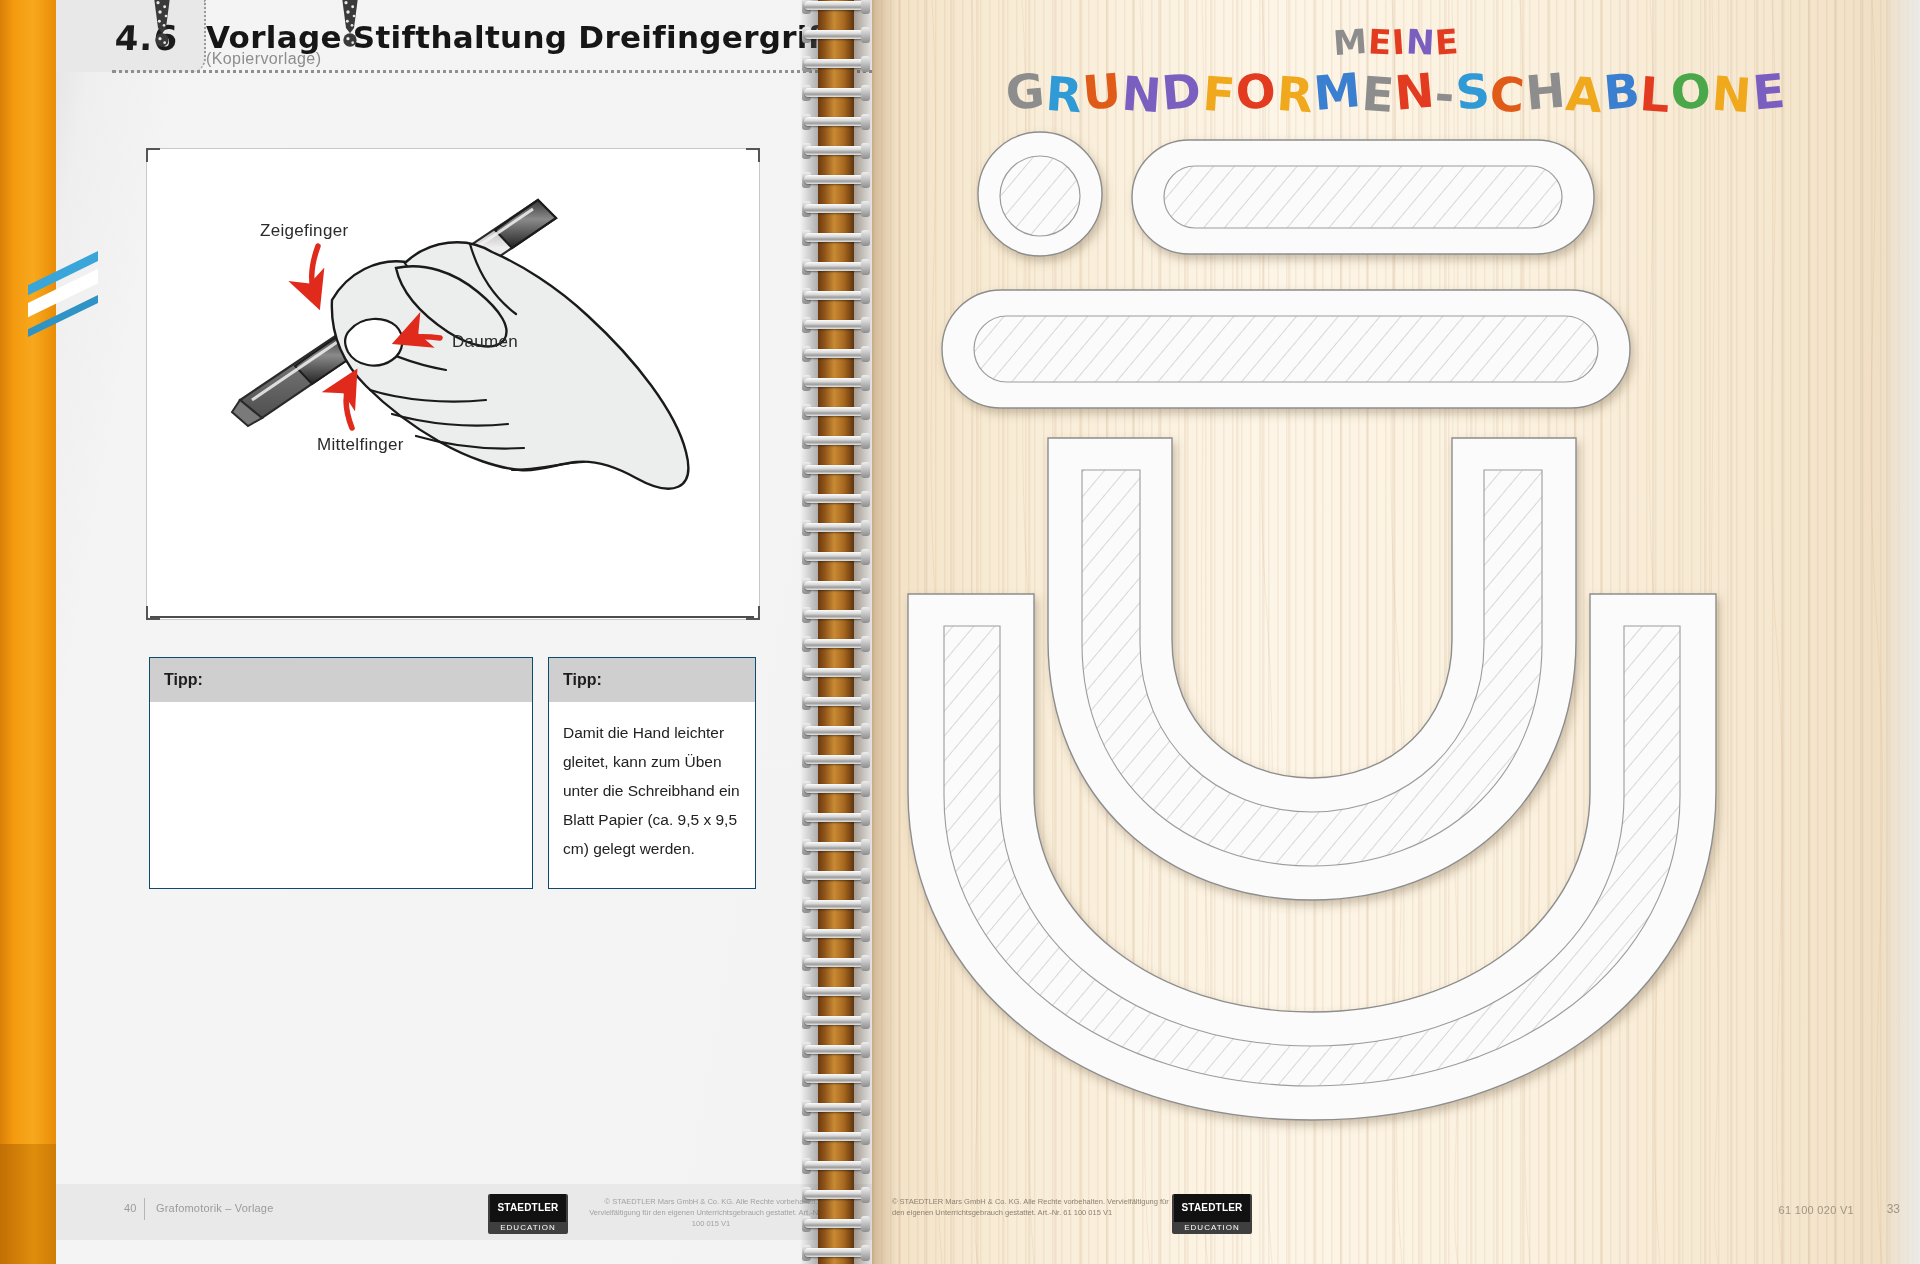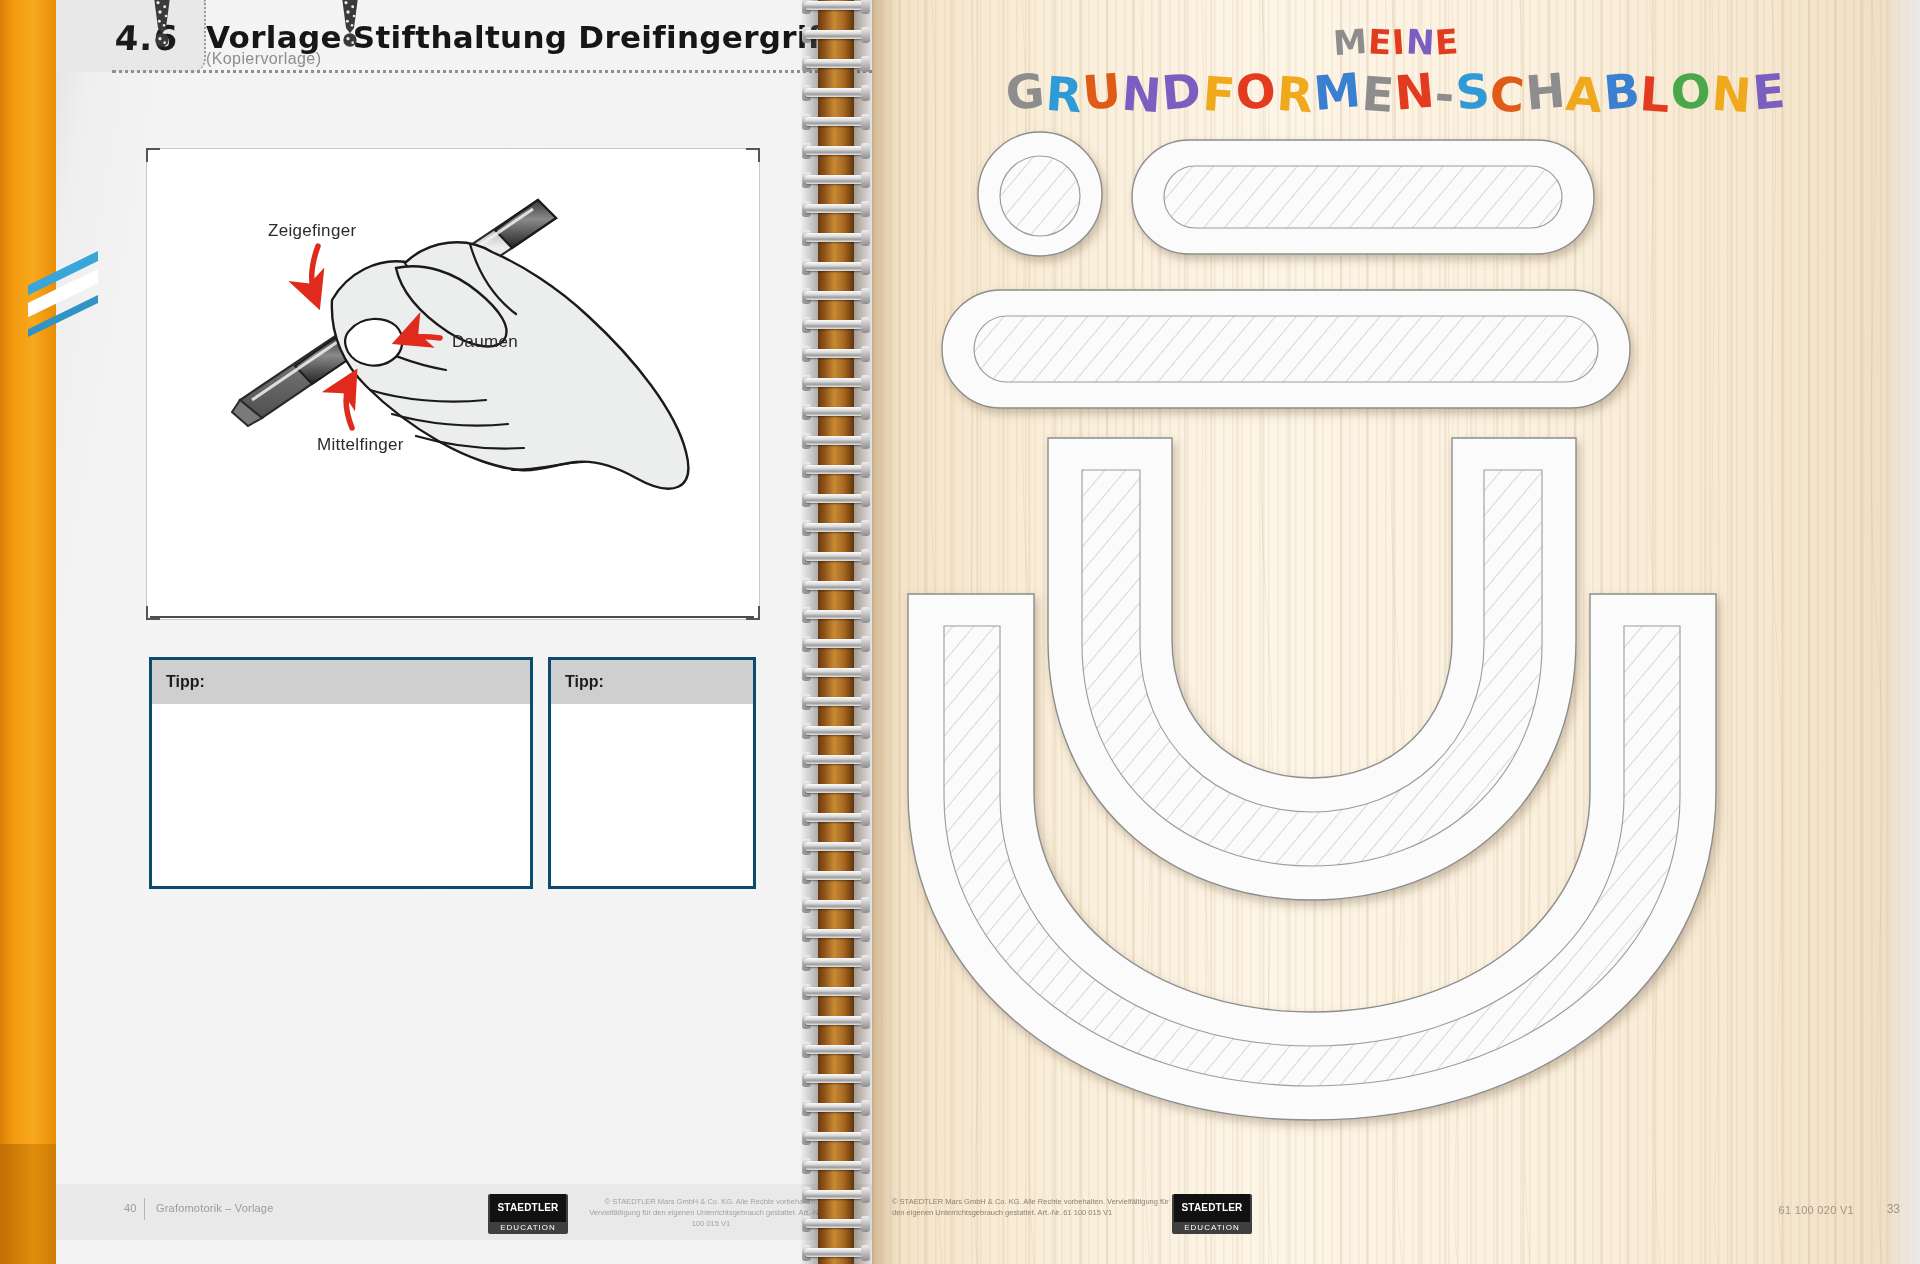--- a/index.html
+++ b/index.html
@@ -99,21 +99,21 @@
   .illo-panel .c-bl { left:-1px; bottom:-1px; border-left-width:2px; border-bottom-width:2px; }
   .illo-panel .c-br { right:-1px; bottom:-1px; border-right-width:2px; border-bottom-width:2px; }
 
   .illo-svg { position: absolute; left: 0; top: 0; }
 
   .illo-label {
     position: absolute;
     font-size: 17px; color: #2b2b2b; letter-spacing: .3px;
     white-space: nowrap;
   }
-  .lbl-zeige   { left: 268px; top: 221px; }
+  .lbl-zeige   { left: 260px; top: 221px; }
   .lbl-daumen  { left: 452px; top: 332px; }
   .lbl-mittel  { left: 317px; top: 435px; }
 
   
   .caption-box {
     position: absolute; left: 148px; top: 536px;
     width: 610px; height: 84px;
     font-size: 16.5px; line-height: 30px; color: #222;
     padding: 0 12px;
   }
@@ -121,21 +121,21 @@
 
   .caption-rule {
     position: absolute; left: 150px; top: 616px;
     width: 604px; height: 2px; background: #4c4c4c;
   }
 
   
   .tip-box {
     position: absolute;
     background: #ffffff;
-    border: 3px solid #0c4a6e;
+    border: 1px solid #0c4a6e;
   }
   .tip-1 { left: 149px; top: 657px; width: 384px; height: 232px; }
   .tip-2 { left: 548px; top: 657px; width: 208px; height: 232px; }
   .tip-head {
     height: 44px; background: #cfcfcf;
     display: flex; align-items: center;
     padding-left: 14px;
     font-size: 16px; font-weight: bold; color: #1d1d1d;
   }
   .tip-body {
@@ -396,20 +396,21 @@
           <circle cx="36" cy="36" r="2"></circle>
         <circle cx="26" cy="44" r="2.2"></circle>
           <circle cx="33" cy="50" r="2"></circle>
         <circle cx="27" cy="70" r="2.4"></circle>
           <circle cx="34" cy="76" r="2"></circle>
       </g>
     </svg>
 
     <div class="tip-box tip-2">
       <div class="tip-head">Tipp:</div>
+      <div class="tip-body">Damit die Hand leichter gleitet, kann zum Üben unter die Schreibhand ein Blatt Papier (ca. 9,5 x 9,5 cm) gelegt werden.</div>
     </div>
     <svg class="tip-clip clip-2" width="60" height="90" viewBox="0 0 60 90">
       <path d="M18,8 L42,8 L36,54 L30,62 L24,54 Z" fill="#3a3a3a"></path>
       <circle cx="30" cy="72" r="10" fill="#3a3a3a"></circle>
       <g fill="#e8e8e8">
         <circle cx="24" cy="16" r="2.4"></circle>
           <circle cx="34" cy="22" r="2.2"></circle>
         <circle cx="27" cy="30" r="2.6"></circle>
           <circle cx="36" cy="36" r="2"></circle>
         <circle cx="26" cy="44" r="2.2"></circle>

